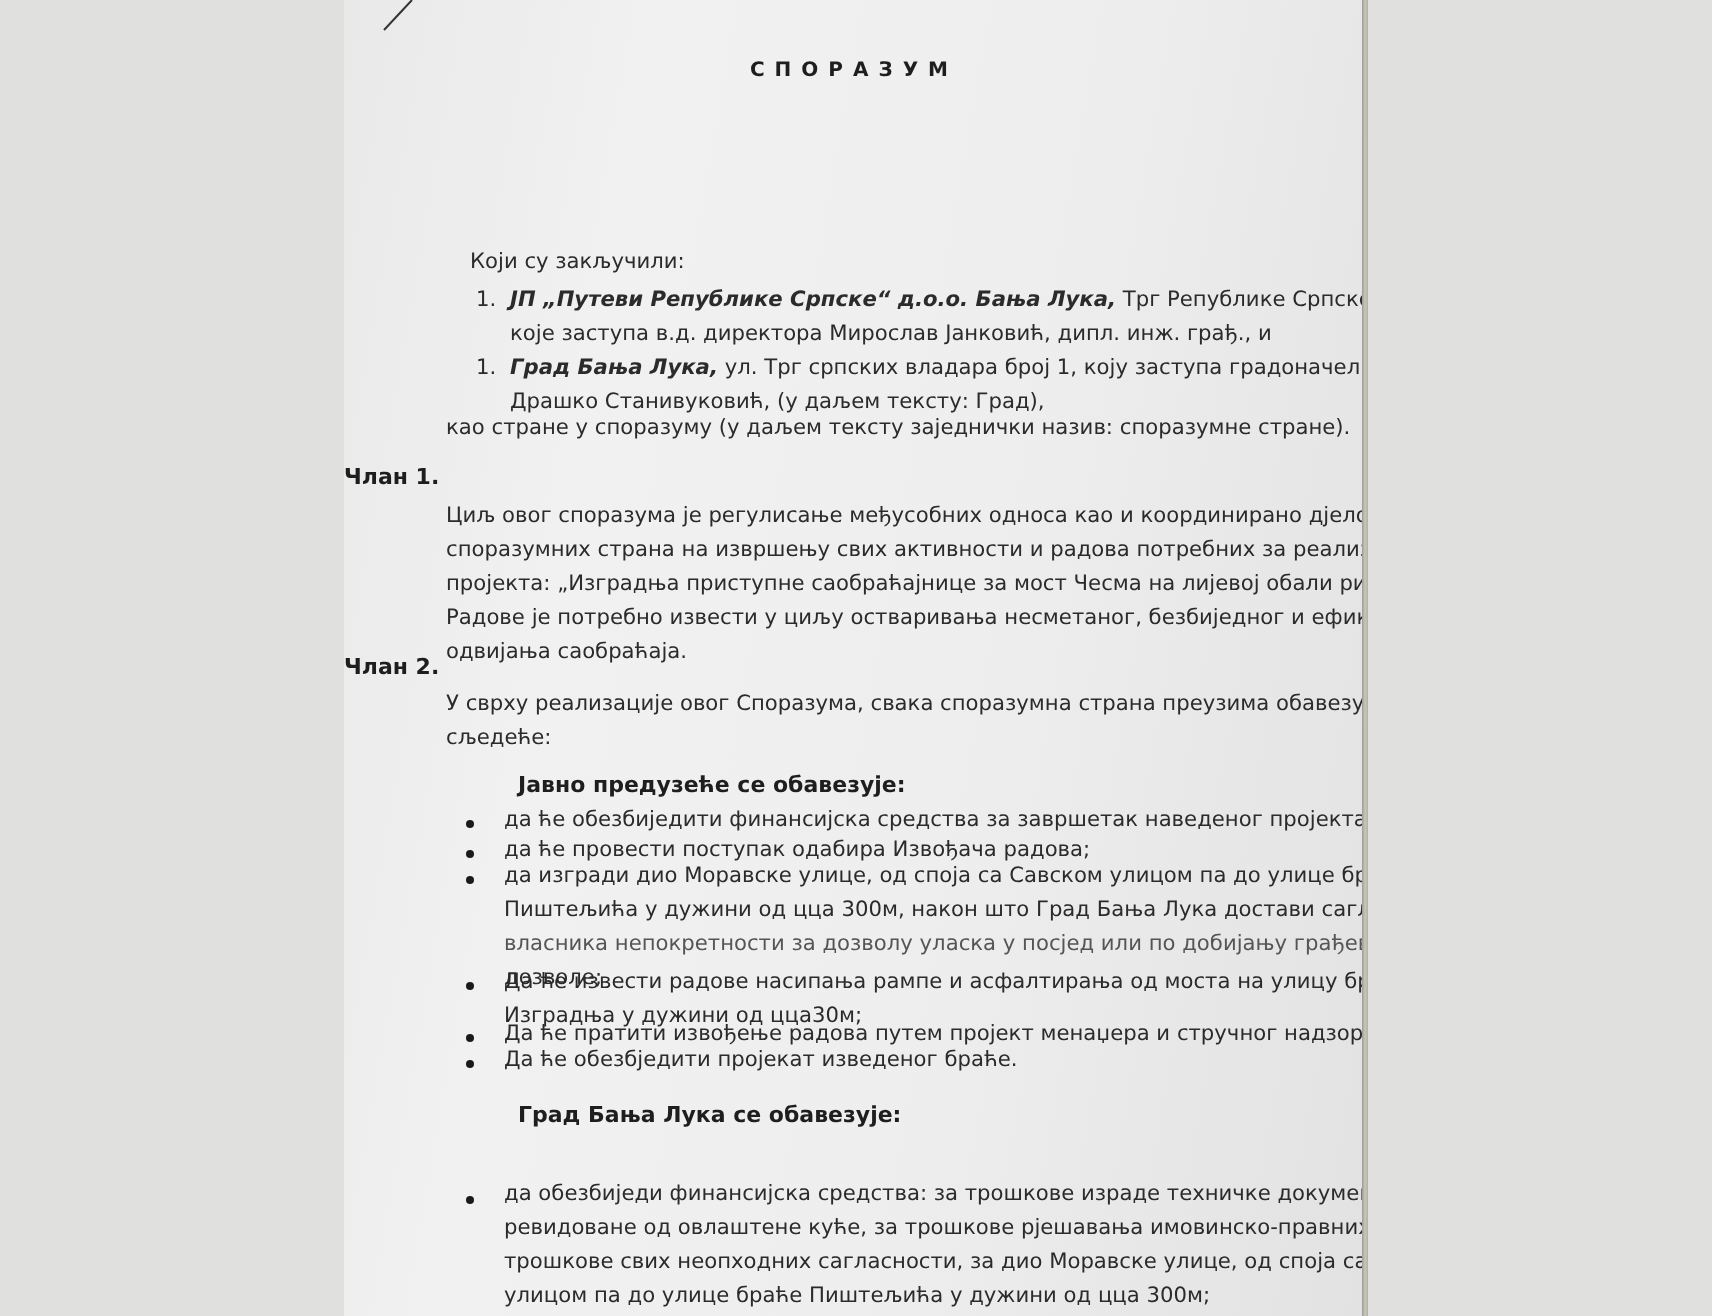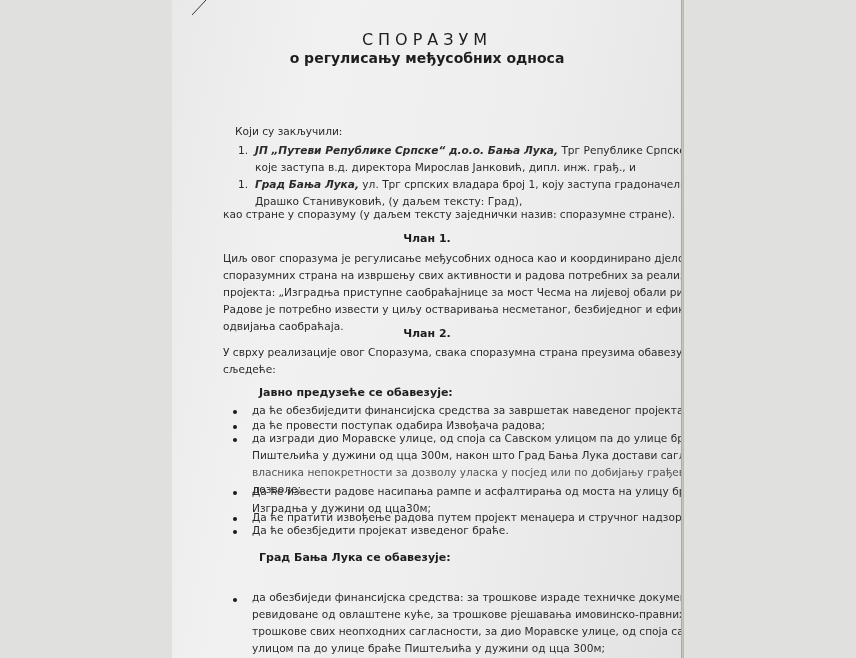--- a/index.html
+++ b/index.html
@@ -19,47 +19,46 @@
     .paper-edge {
       position: absolute; left: 681px; top: 0; width: 3px; height: 658px;
       background: linear-gradient(90deg, #9a9a95, #c9c6bd, #b5b0a6);
     }
     .pen-mark {
       position: absolute; left: 190px; top: 0; width: 18px; height: 16px;
     }
     .abs { position: absolute; white-space: nowrap; }
     .title {
       left: 0; width: 510px; text-align: center; top: 30px;
-      font-weight: normal; font-size: 16px; letter-spacing: 5px; color: #1e1e1e;
+      font-weight: bold; font-size: 10px; letter-spacing: 5px; color: #1e1e1e;
     }
     .subtitle {
       left: 0; width: 510px; text-align: center; top: 50px;
       font-weight: bold; font-size: 14px; color: #1e1e1e;
     }
     .txt { font-size: 10.6px; line-height: 17px; color: #2b2b2b; }
     .center-h {
-      left: 0; width: 510px; text-align: center; font-weight: bold; font-size: 11px; color: #1e1e1e;
+      left: 0; width: 510px; font-weight: bold; font-size: 11px; color: #1e1e1e;
     }
     .bi { font-weight: bold; font-style: italic; }
     .bullet {
       position: absolute; width: 4px; height: 4px; border-radius: 50%; background: #1a1a1a;
     }
     .para { position: absolute; font-size: 10.6px; line-height: 17px; color: #2b2b2b; }
     .para .line { display: block; text-align: justify; text-align-last: justify; white-space: nowrap; }
     .para .line.l { text-align-last: left; }
     .sub-head { font-weight: bold; font-size: 11px; color: #1e1e1e; text-align: right; }
     .faint { color: #555; }
   </style>
 </head>
 <body>
 
 <div class="paper">
 
   <div class="abs title">СПОРАЗУМ</div>
-  <div class="abs subtitle">о регулисању међусобних односа</div>
 
   <div class="abs txt" style="left:51px; top:123px;margin-left:12px;">Који су закључили:</div>
 
   <div class="abs txt" style="left:66px; top:142px;">1.</div>
   <div class="abs txt" style="left:83px; top:142px;">
     <span class="bi">ЈП „Путеви Републике Српске“ д.о.о. Бања Лука,</span><span> Трг Републике Српске бр. 8,</span>
   </div>
   <div class="abs txt" style="left:83px; top:159px;">које заступа в.д. директора Мирослав Јанковић, дипл. инж. грађ., и</div>
 
   <div class="abs txt" style="left:66px; top:176px;">1.</div>

